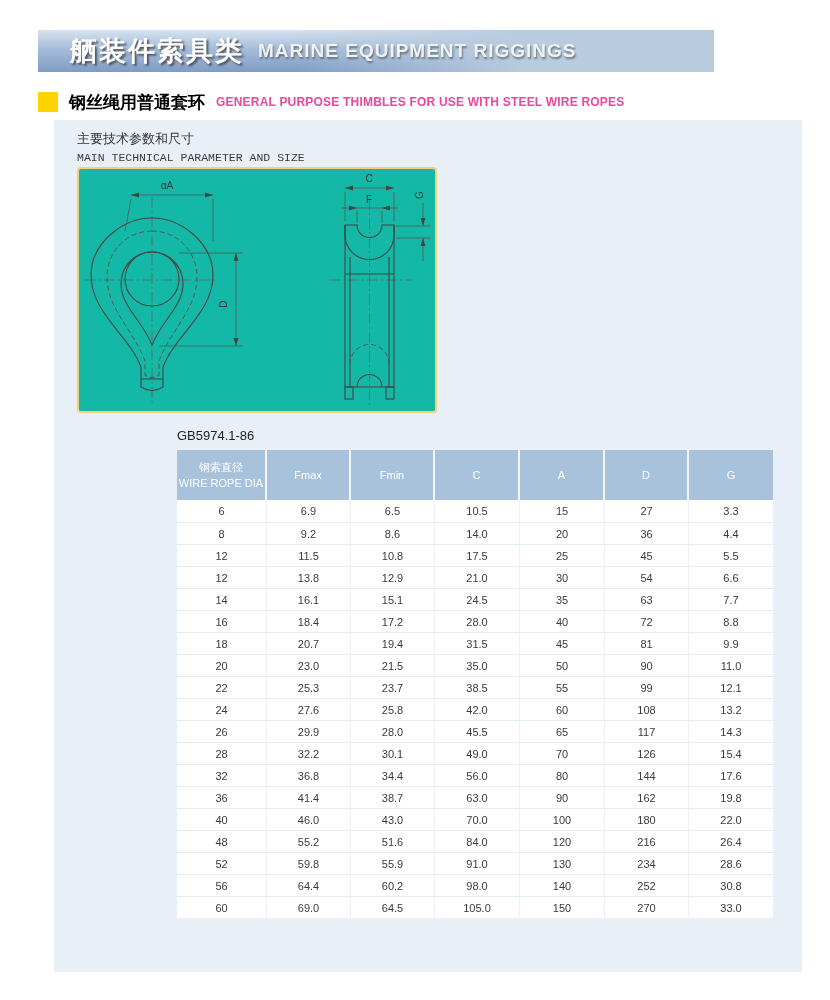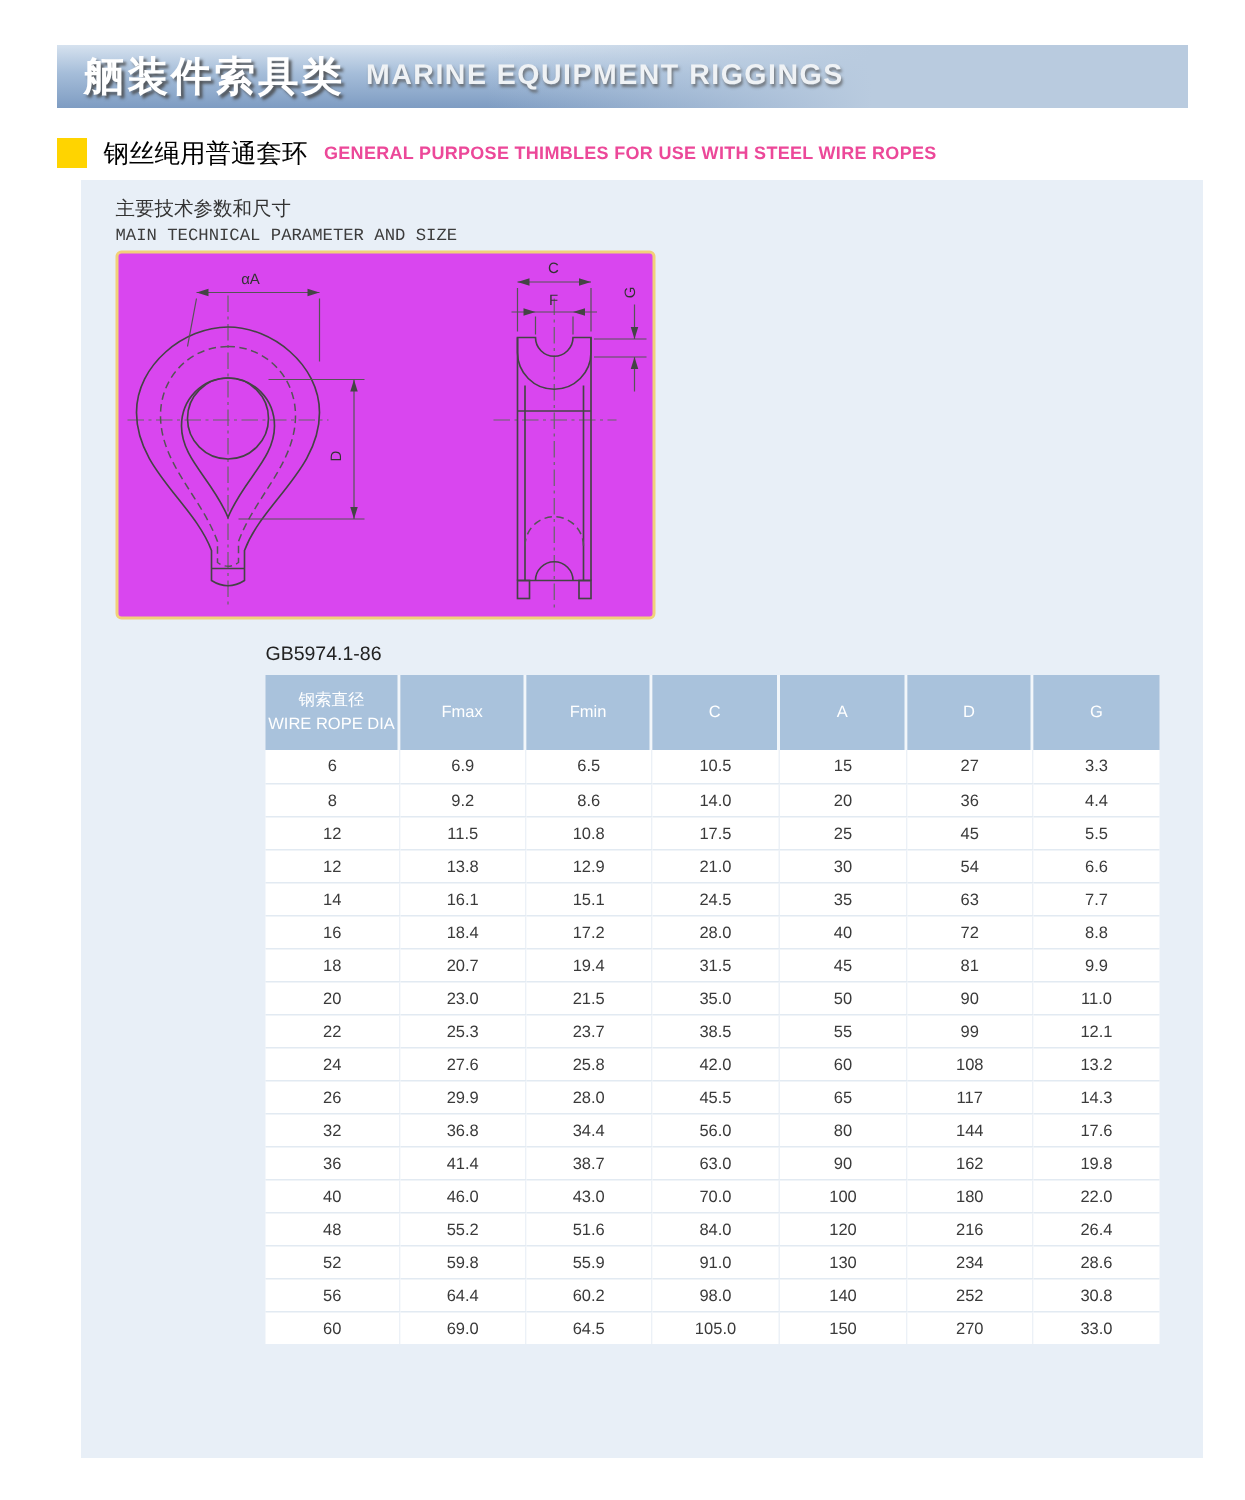--- a/index.html
+++ b/index.html
@@ -3,55 +3,55 @@
 <meta charset="utf-8">
 <style>
   * { margin:0; padding:0; box-sizing:border-box; }
   html,body { background:#ffffff; }
   body {
     width:830px; height:1000px; position:relative;
     font-family:"Liberation Sans","DejaVu Sans",sans-serif;
   }
   
   .banner {
-    position:absolute; left:38px; top:30px; width:754px; height:42px;
-    display:flex; align-items:center; padding-left:18px; gap:14px;
+    position:absolute; left:38px; top:30px; width:676px; height:42px;
+    display:flex; align-items:center; padding-left:32px; gap:14px;
     background:
       linear-gradient(to right, rgba(185,203,223,0) 38%, #b9cbdf 72%),
       linear-gradient(to bottom, #d6e2ef 0%, #a5bdd9 45%, #7e9cc2 100%);
   }
   .banner-zh {
     font-size:27px; font-weight:bold; color:#ffffff; letter-spacing:2px;
     text-shadow:2px 2px 2px rgba(70,70,70,0.85);
     white-space:nowrap;
   }
   .banner-en {
     font-size:19px; font-weight:bold; color:#eff2f5; letter-spacing:1px;
     text-shadow:1px 2px 2px rgba(90,90,90,0.75);
     white-space:nowrap;
   }
   
   .section-head {
     position:absolute; left:38px; top:90px; height:24px;
     display:flex; align-items:center; gap:11px;
   }
   .bullet { width:20px; height:20px; background:#ffd400; flex:none; }
-  .sec-zh { font-size:17px; font-weight:normal; color:#000; white-space:nowrap; }
+  .sec-zh { font-size:17px; font-weight:bold; color:#000; white-space:nowrap; }
   .sec-en { font-size:12px; font-weight:bold; color:#ec4899; white-space:nowrap; letter-spacing:0.2px; }
   
   .panel {
     position:absolute; left:54px; top:120px; width:748px; height:852px;
     background:#e8eff7;
   }
   .params { position:absolute; left:23px; top:10px; color:#333; }
   .params .zh { font-size:13px; margin-bottom:3px; }
   .params .en { font-size:11.5px; color:#3c3c3c;font-family:Liberation Mono, monospace; }
   .draw-box {
     position:absolute; left:23px; top:47px; width:360px; height:246px;
-    background:#d946ef; border:2px solid #f2d07a; border-radius:4px;
+    background:#14b8a6; border:2px solid #f2d07a; border-radius:4px;
   }
   .gb { position:absolute; left:123px; top:308px; font-size:13px; color:#222; }
   
   table.size-table {
     position:absolute; left:123px; top:330px; width:596px;
     border-collapse:separate; border-spacing:0; table-layout:fixed;
   }
   .size-table th {
     background:#a9c2dc; color:#ffffff; font-weight:normal;
     font-size:11px; height:50px; text-align:center; vertical-align:middle;
@@ -290,20 +290,29 @@
         <tr>
           <td>26</td>
           <td>29.9</td>
           <td>28.0</td>
           <td>45.5</td>
           <td>65</td>
           <td>117</td>
           <td>14.3</td>
         </tr>
         <tr>
+          <td>28</td>
+          <td>32.2</td>
+          <td>30.1</td>
+          <td>49.0</td>
+          <td>70</td>
+          <td>126</td>
+          <td>15.4</td>
+        </tr>
+        <tr>
           <td>32</td>
           <td>36.8</td>
           <td>34.4</td>
           <td>56.0</td>
           <td>80</td>
           <td>144</td>
           <td>17.6</td>
         </tr>
         <tr>
           <td>36</td>

